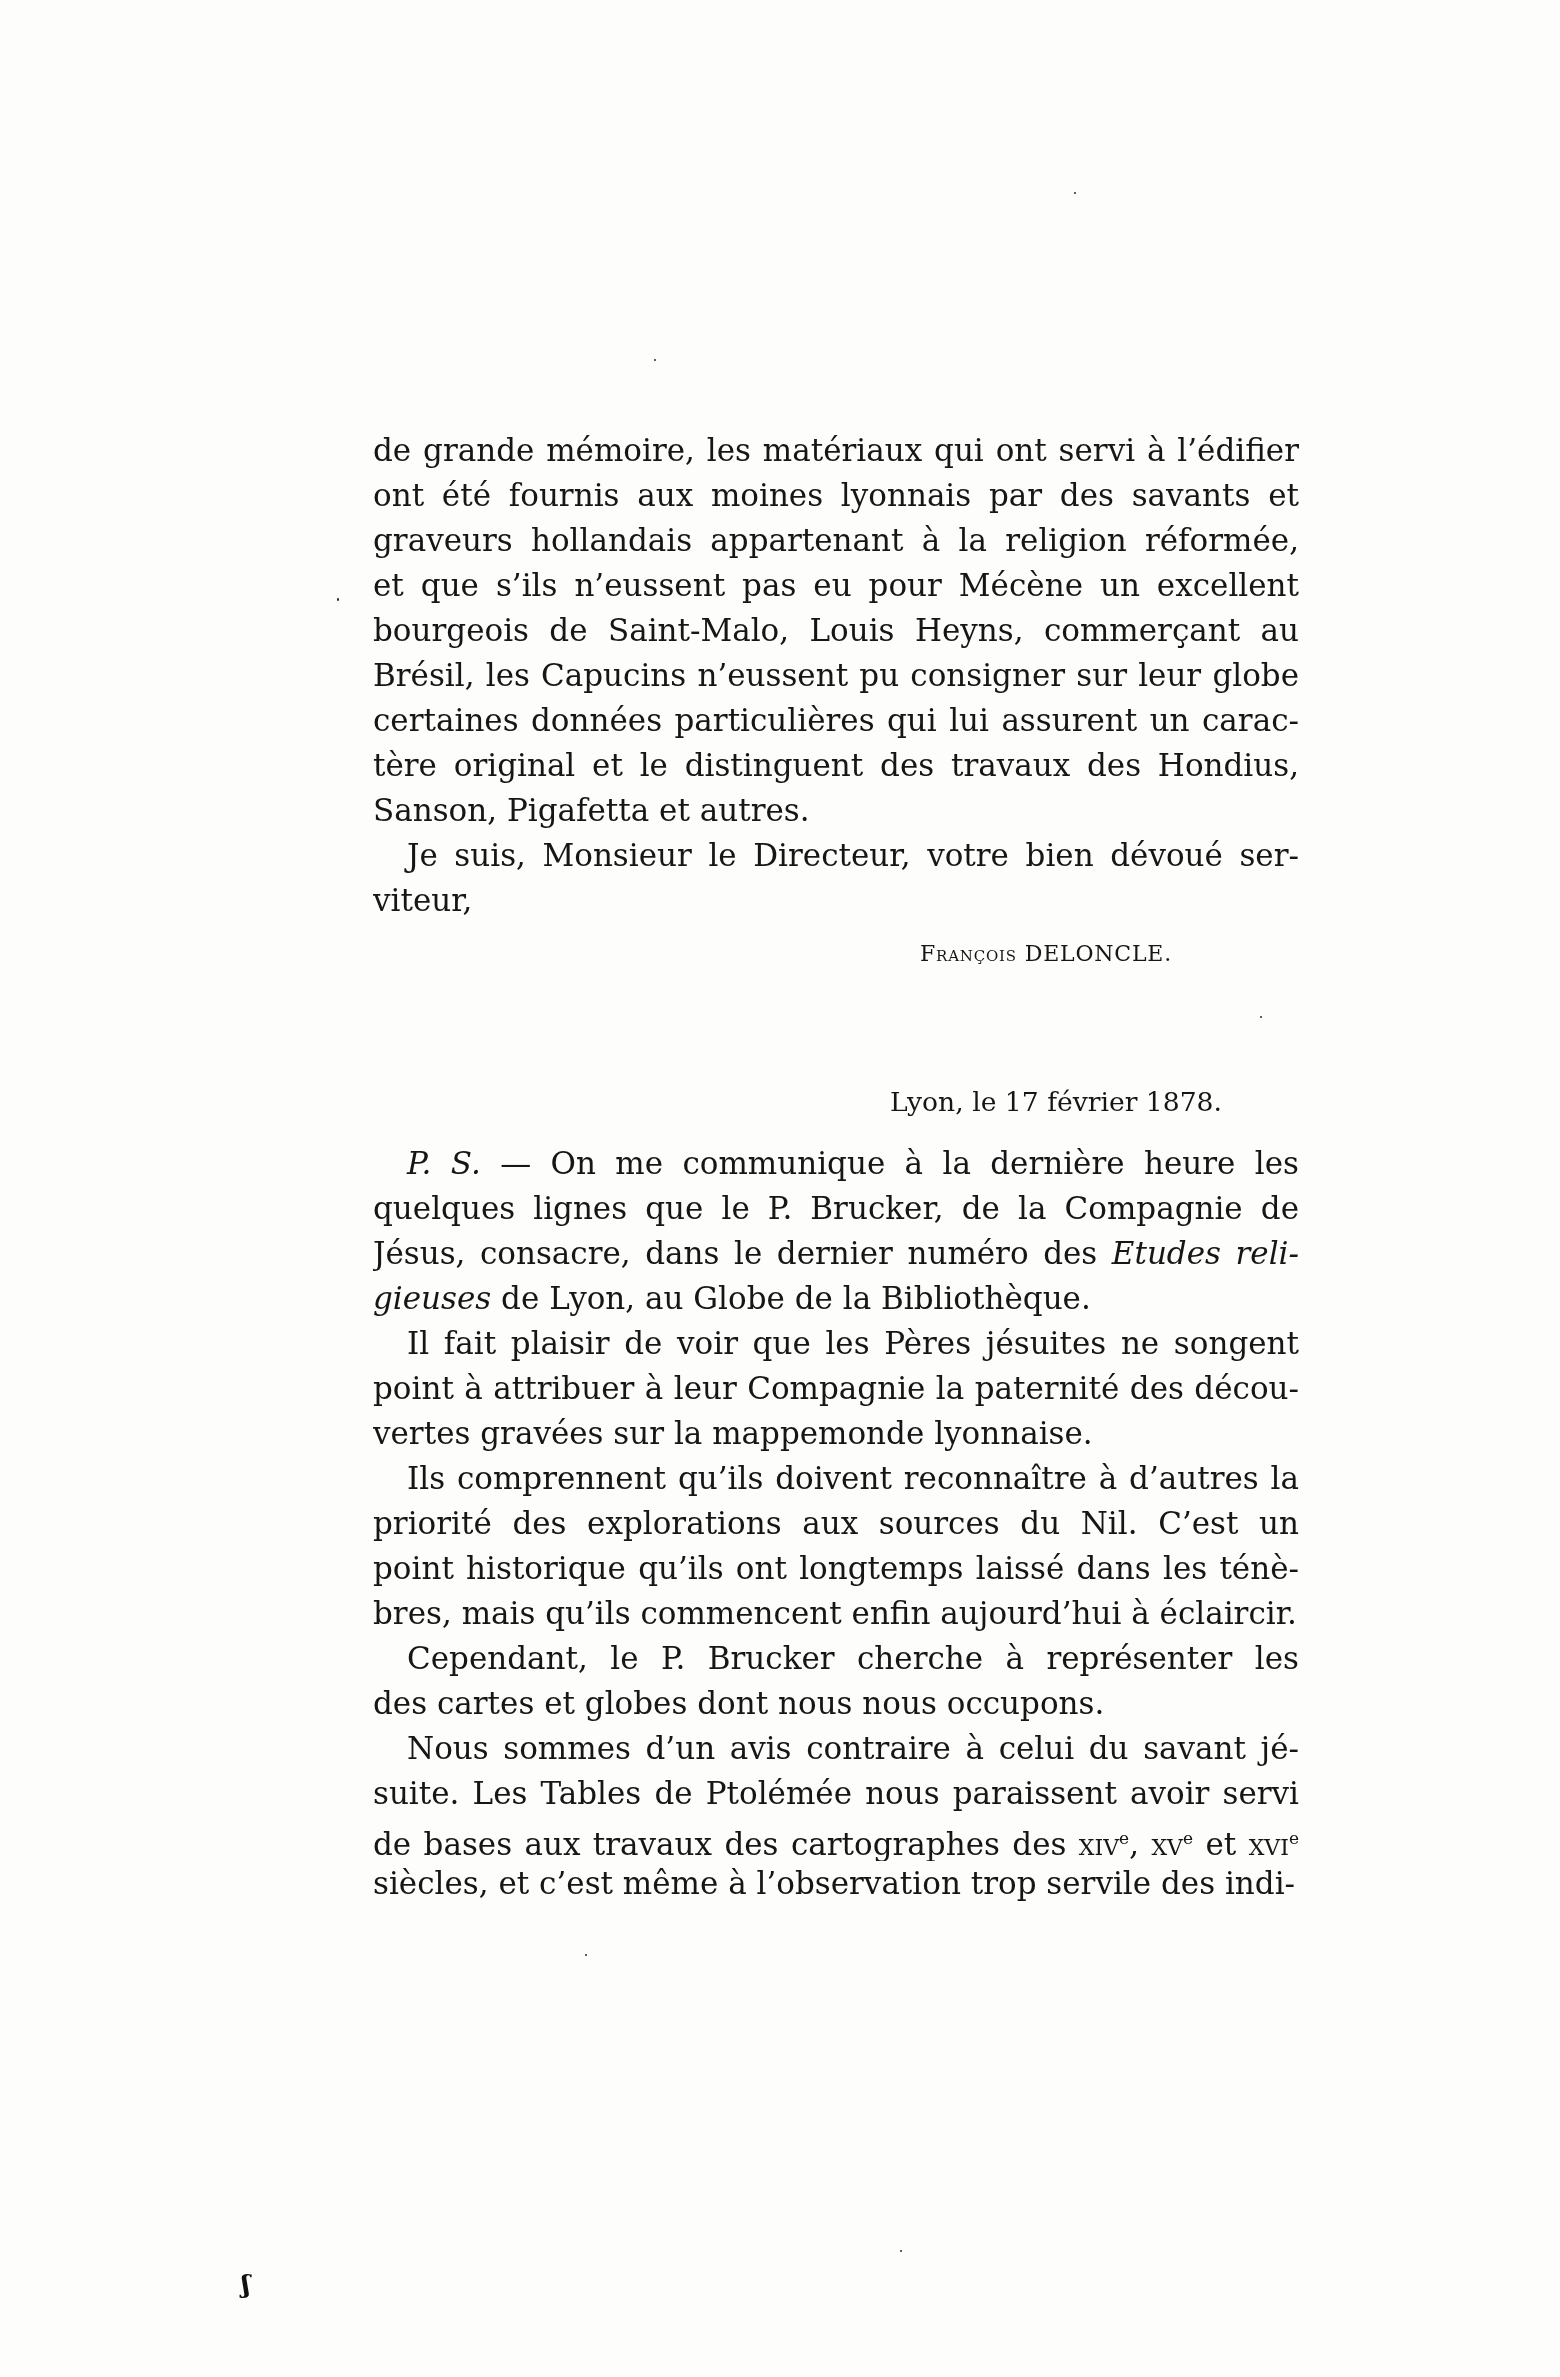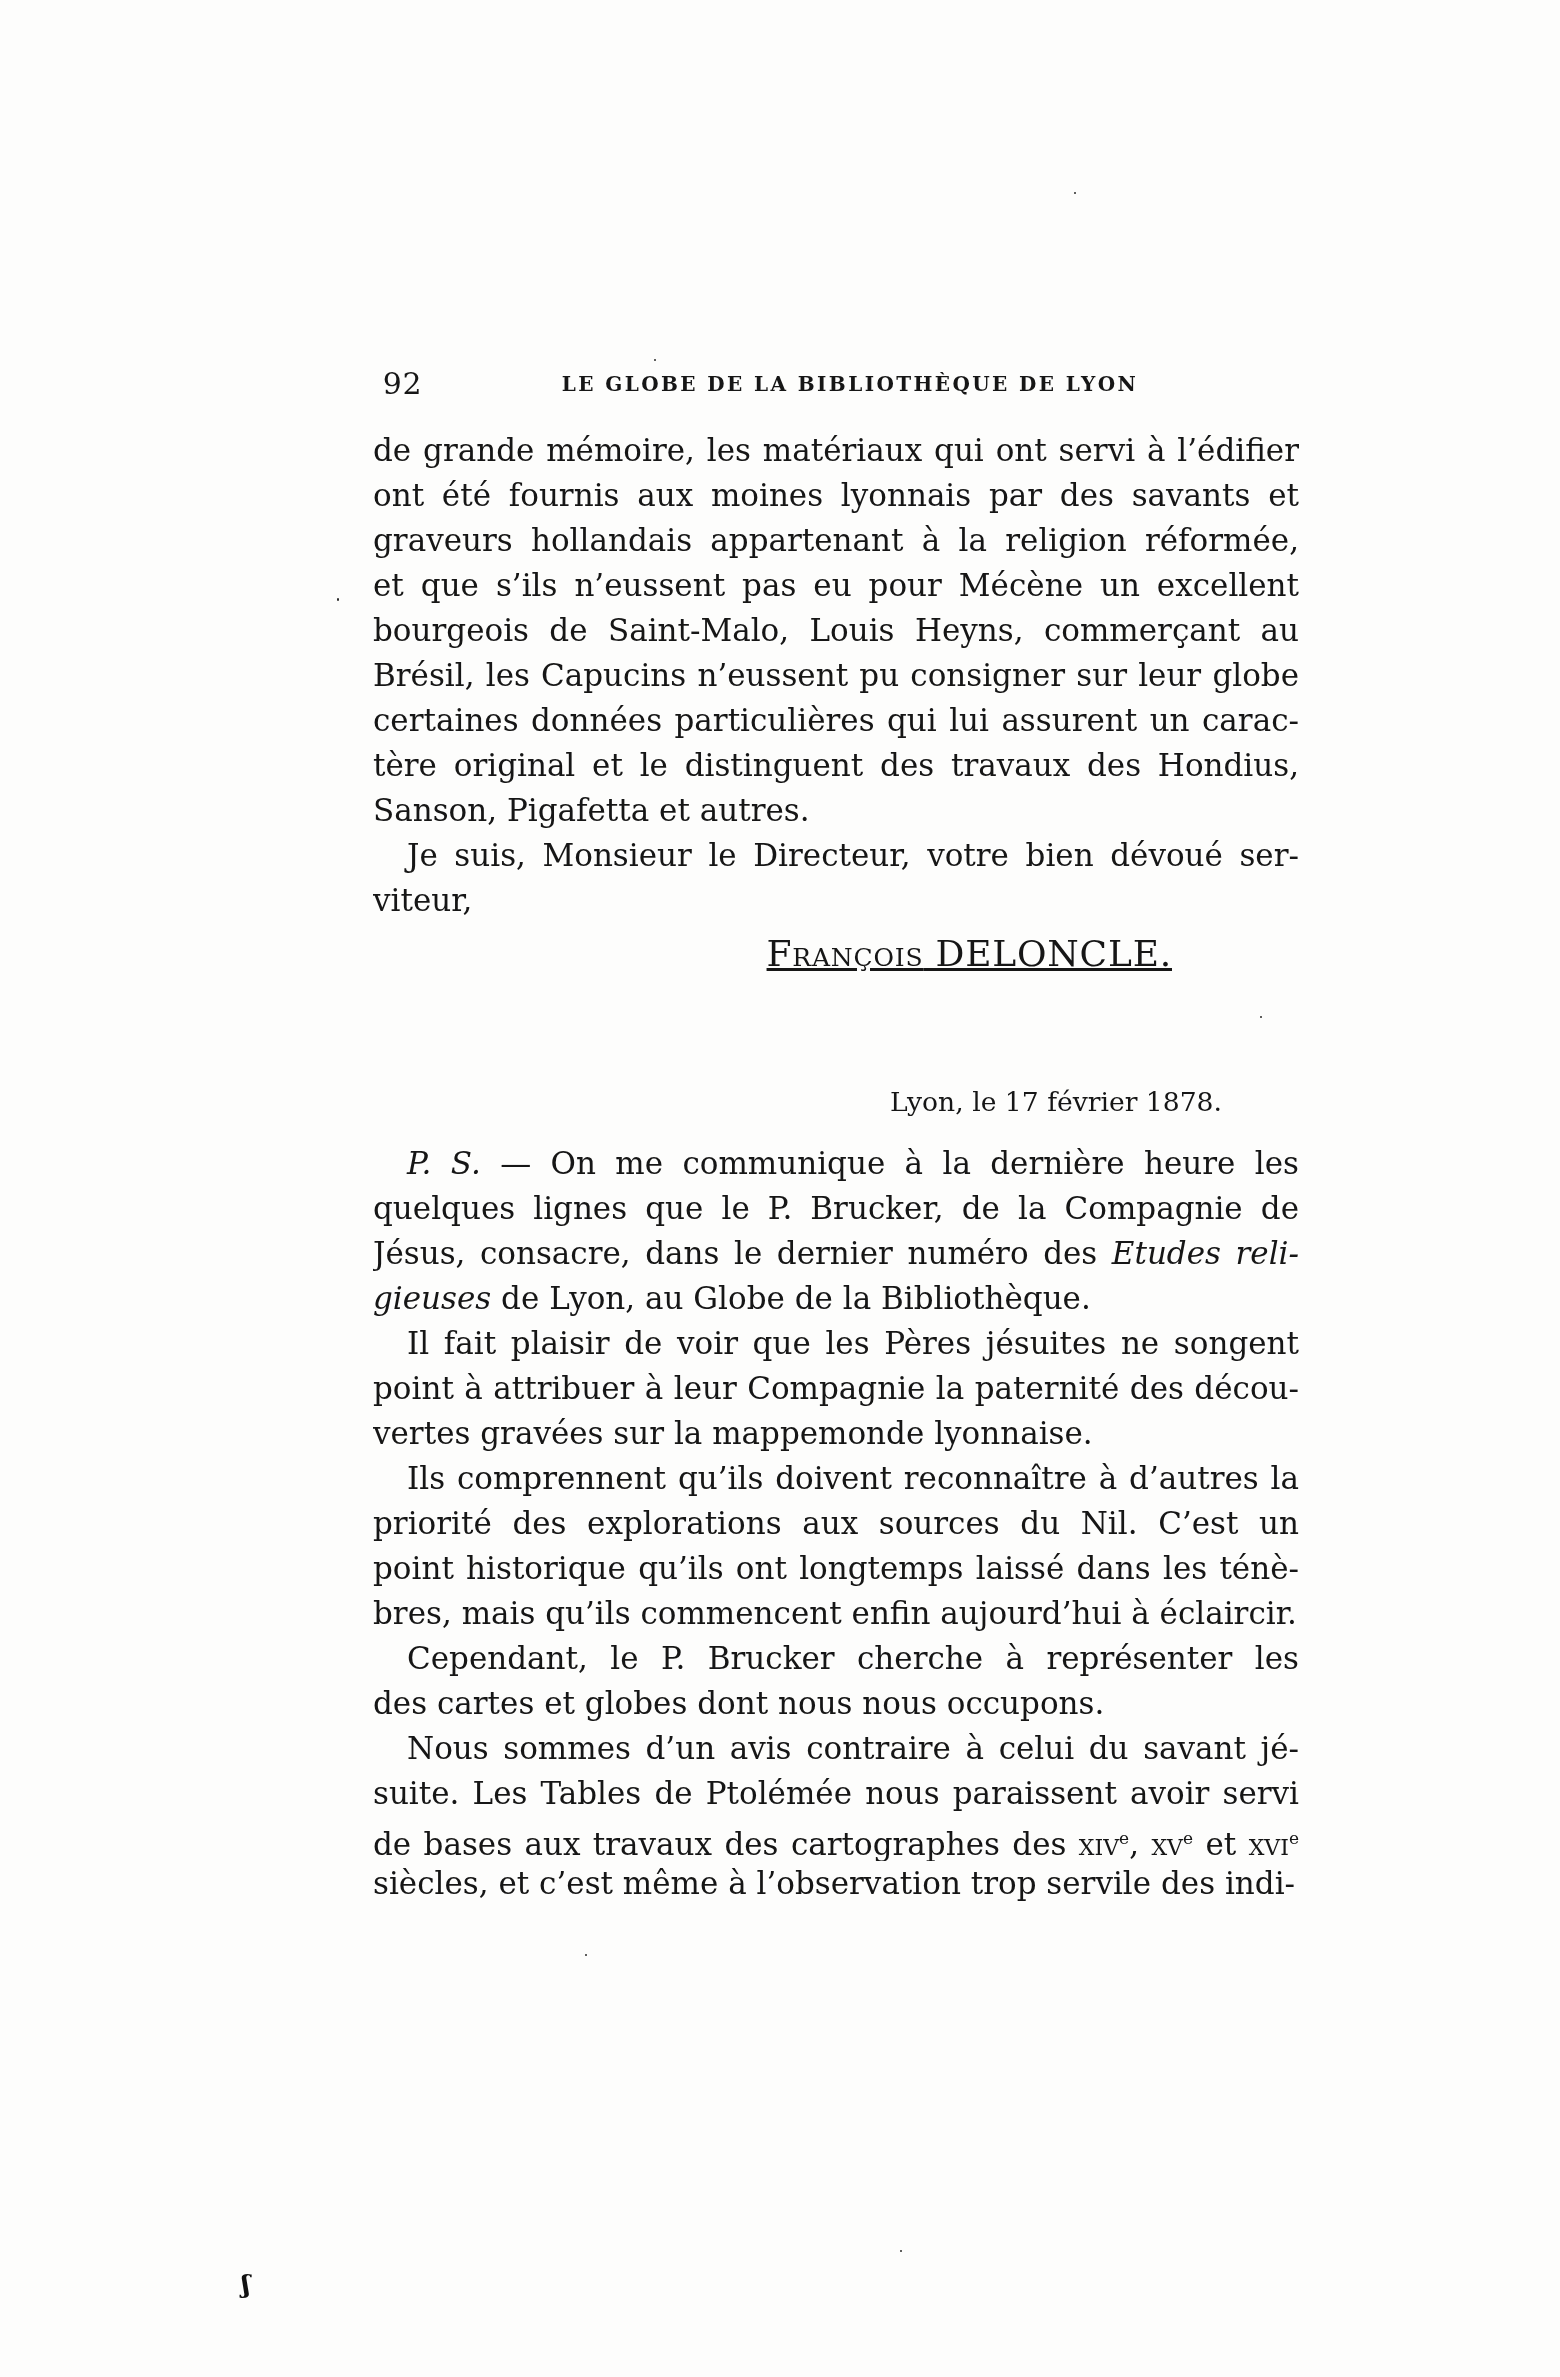--- a/index.html
+++ b/index.html
@@ -39,21 +39,21 @@
   .line.last { text-align:right; text-align-last:left; }
   .line.indent { text-indent:34px; }
   .i  { font-style:italic; }
   .sc { font-variant:small-caps; }
   .sup { font-size:0.55em; vertical-align:super; }
   
   .signature { margin-top:10.5px; }
   .signature .line {
     text-align:left; text-align-last:right;
     padding-right:127px; height:40px; line-height:40px;
-    font-size:36px; letter-spacing:0.8px;text-decoration:underline;
+    font-size:22px; letter-spacing:0.8px;
   }
   
   .date { margin-top:110px; }
   .date .line {
     text-align:center; text-align-last:right;
     padding-right:77px; height:35px; line-height:35px;
     font-size:26.6px;
   }
   
   .ps { margin-top:22px; }
@@ -70,24 +70,20 @@
   .s3 { left:337px;  top:598px;  width:2.4px; height:3.2px; }
   .s4 { left:1260px; top:1016px; width:2.4px; height:2.4px; }
   .s5 { left:585px;  top:1954px; width:2.4px; height:2.4px; }
   .s6 { left:900px; top:2250px; width:2.4px; height:2.4px; }
 </style>
 </head>
 <body>
 
 <div class="page">
 
-  <div class="header">
-    <span class="page-number">92</span>
-    <span class="running-title">LE GLOBE DE LA BIBLIOTHÈQUE DE LYON</span>
-  </div>
 
   <div class="text-block">
       <div class="para">
         <div class="line"><span>de grande mémoire, les matériaux qui ont servi à l’édifier</span></div>
         <div class="line"><span>ont été fournis aux moines lyonnais par des savants et</span></div>
         <div class="line"><span>graveurs hollandais appartenant à la religion réformée,</span></div>
         <div class="line"><span>et que s’ils n’eussent pas eu pour Mécène un excellent</span></div>
         <div class="line"><span>bourgeois de Saint-Malo, Louis Heyns, commerçant au</span></div>
         <div class="line"><span>Brésil, les Capucins n’eussent pu consigner sur leur globe</span></div>
         <div class="line"><span>certaines données particulières qui lui assurent un carac-</span></div>

